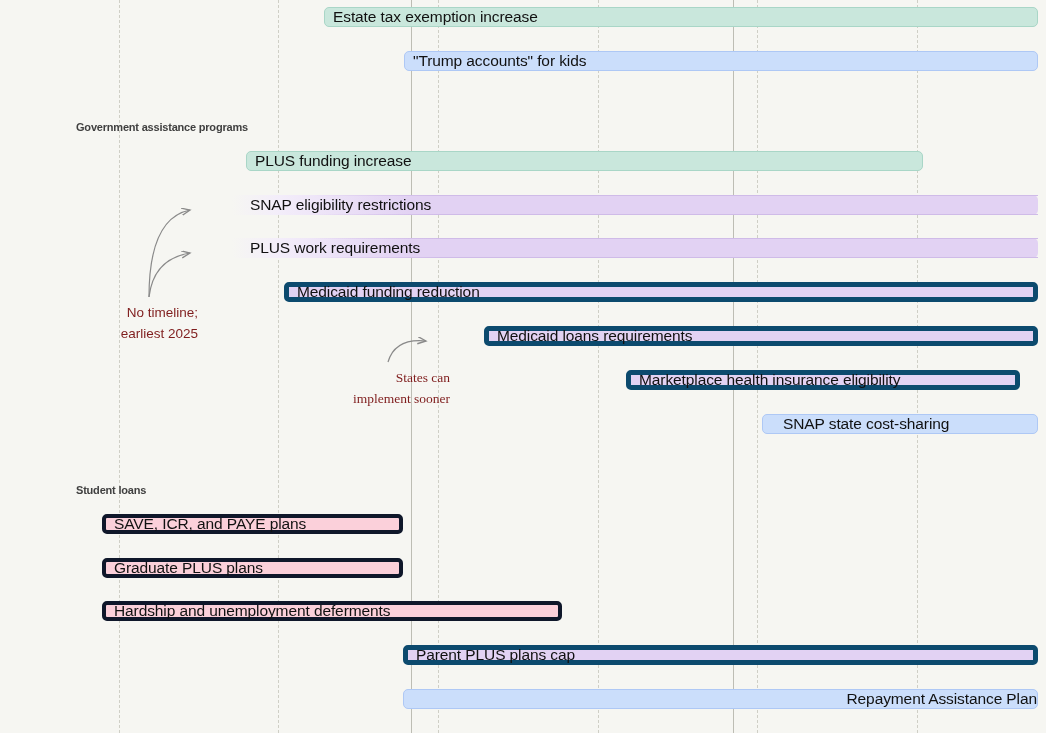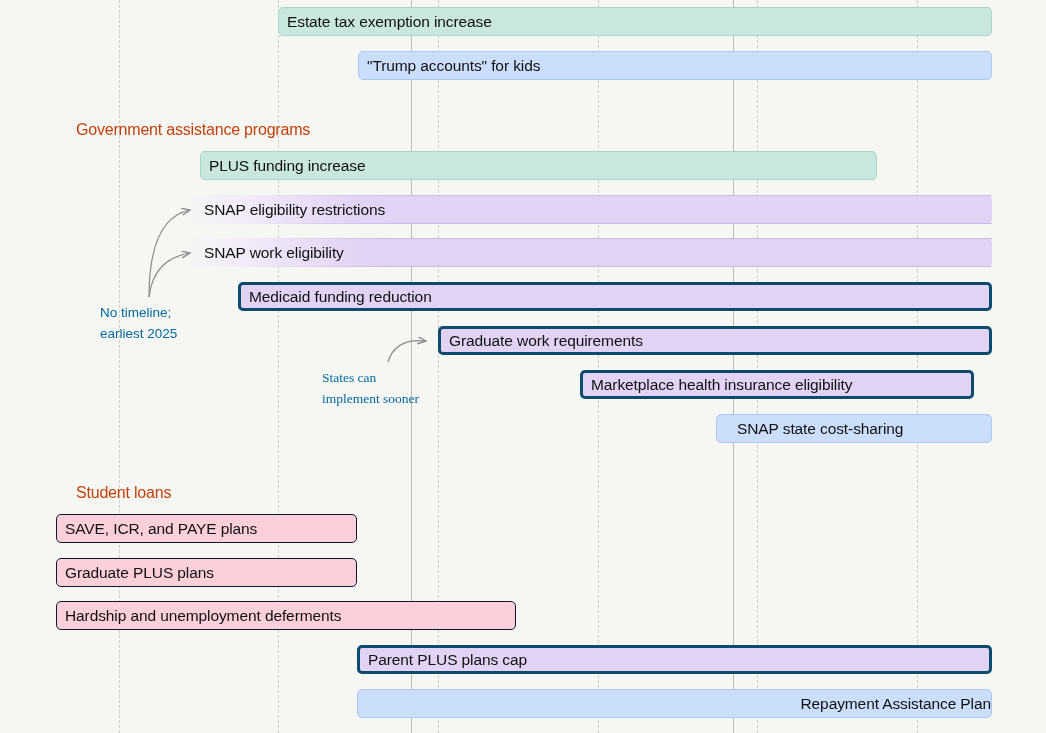--- a/index.html
+++ b/index.html
@@ -12,52 +12,52 @@
   }
   #chart{position:absolute;inset:0;}
   .gridline{position:absolute;top:0;bottom:0;width:1px;}
   .gridline.dashed{
     border-left:1px dashed #cfcfc6;
   }
   .gridline.solid{
     background:#bdbdb4;
   }
   .bar{
-    position:absolute;height:29px;border-radius:5px;
-    box-sizing:border-box;display:flex;align-items:center;
+    position:absolute;height:20px;border-radius:5px;
+    box-sizing:border-box;display:flex;align-items:center;margin-left:46px;
   }
   .bar .bar-label{
     font-size:15.5px;color:#111;white-space:nowrap;
     padding-left:8px;letter-spacing:-0.1px;
   }
   .bar.green{background:#c9e7dc;border:1px solid #a9d6c7;}
   .bar.blue{background:#cbdefb;border:1px solid #aec8f5;}
-  .bar.purple{background:#e2d2f3;border:3px solid #0c4a6e;}
-  .bar.pink{background:#fbd0da;border:1px solid #0f172a;}
+  .bar.purple{background:#e2d2f3;border:5px solid #0c4a6e;}
+  .bar.pink{background:#fbd0da;border:4px solid #0f172a;}
   .bar.fade{
     border:none;
     background:linear-gradient(to right,#f6f6f2 0%, #f3edfa 6%, #e2d2f3 22%, #e2d2f3 100%);
     border-radius:0 5px 5px 0;
     text-align:right;
   }
   .bar.fade::after{
     content:"";position:absolute;left:0;right:0;top:0;height:1px;
     background:linear-gradient(to right,rgba(207,187,232,0) 0%,rgba(207,187,232,0) 10%,#cfbbe8 26%,#cfbbe8 100%);
   }
   .bar.fade::before{
     content:"";position:absolute;left:0;right:0;bottom:0;height:1px;
     background:linear-gradient(to right,rgba(207,187,232,0) 0%,rgba(207,187,232,0) 10%,#cfbbe8 26%,#cfbbe8 100%);
   }
   .group-title{
-    position:absolute;font-size:16px;font-weight:normal;color:#c2410c;
+    position:absolute;font-size:11px;font-weight:bold;color:#404040;
     letter-spacing:-0.2px;
   }
   .anno{
-    position:absolute;font-size:13.5px;color:#0369a1;
-    text-align:left;line-height:21px;white-space:pre-line;
+    position:absolute;font-size:13.5px;color:#7f1d1d;
+    text-align:right;line-height:21px;white-space:pre-line;
   }
   svg.arrows{position:absolute;left:0;top:0;width:1046px;height:733px;pointer-events:none;}
 </style>
 </head>
 <body>
 
 <div id="chart">
   <div id="gridlines">
       <div class="gridline dashed" style="left: 119px;"></div>
       <div class="gridline dashed" style="left: 278px;"></div>
@@ -75,27 +75,27 @@
       <div class="bar blue" style="left: 358px; top: 51px; width: 634px;">
         <span class="bar-label">"Trump accounts" for kids</span>
       </div>
       <div class="bar green" style="left: 200px; top: 151px; width: 677px;">
         <span class="bar-label">PLUS funding increase</span>
       </div>
       <div class="bar purple fade" style="left: 186px; top: 195px; width: 806px;">
         <span class="bar-label" style="padding-left: 18px;">SNAP eligibility restrictions</span>
       </div>
       <div class="bar purple fade" style="left: 186px; top: 238px; width: 806px;">
-        <span class="bar-label" style="padding-left: 18px;">SNAP work eligibility</span>
+        <span class="bar-label" style="padding-left: 18px;">PLUS work requirements</span>
       </div>
       <div class="bar purple" style="left: 238px; top: 282px; width: 754px;">
         <span class="bar-label">Medicaid funding reduction</span>
       </div>
       <div class="bar purple" style="left: 438px; top: 326px; width: 554px;">
-        <span class="bar-label">Graduate work requirements</span>
+        <span class="bar-label">Medicaid loans requirements</span>
       </div>
       <div class="bar purple" style="left: 580px; top: 370px; width: 394px;">
         <span class="bar-label">Marketplace health insurance eligibility</span>
       </div>
       <div class="bar blue" style="left: 716px; top: 414px; width: 276px; padding-left: 12px;">
         <span class="bar-label">SNAP state cost-sharing</span>
       </div>
       <div class="bar pink" style="left: 56px; top: 514px; width: 301px;">
         <span class="bar-label">SAVE, ICR, and PAYE plans</span>
       </div>

